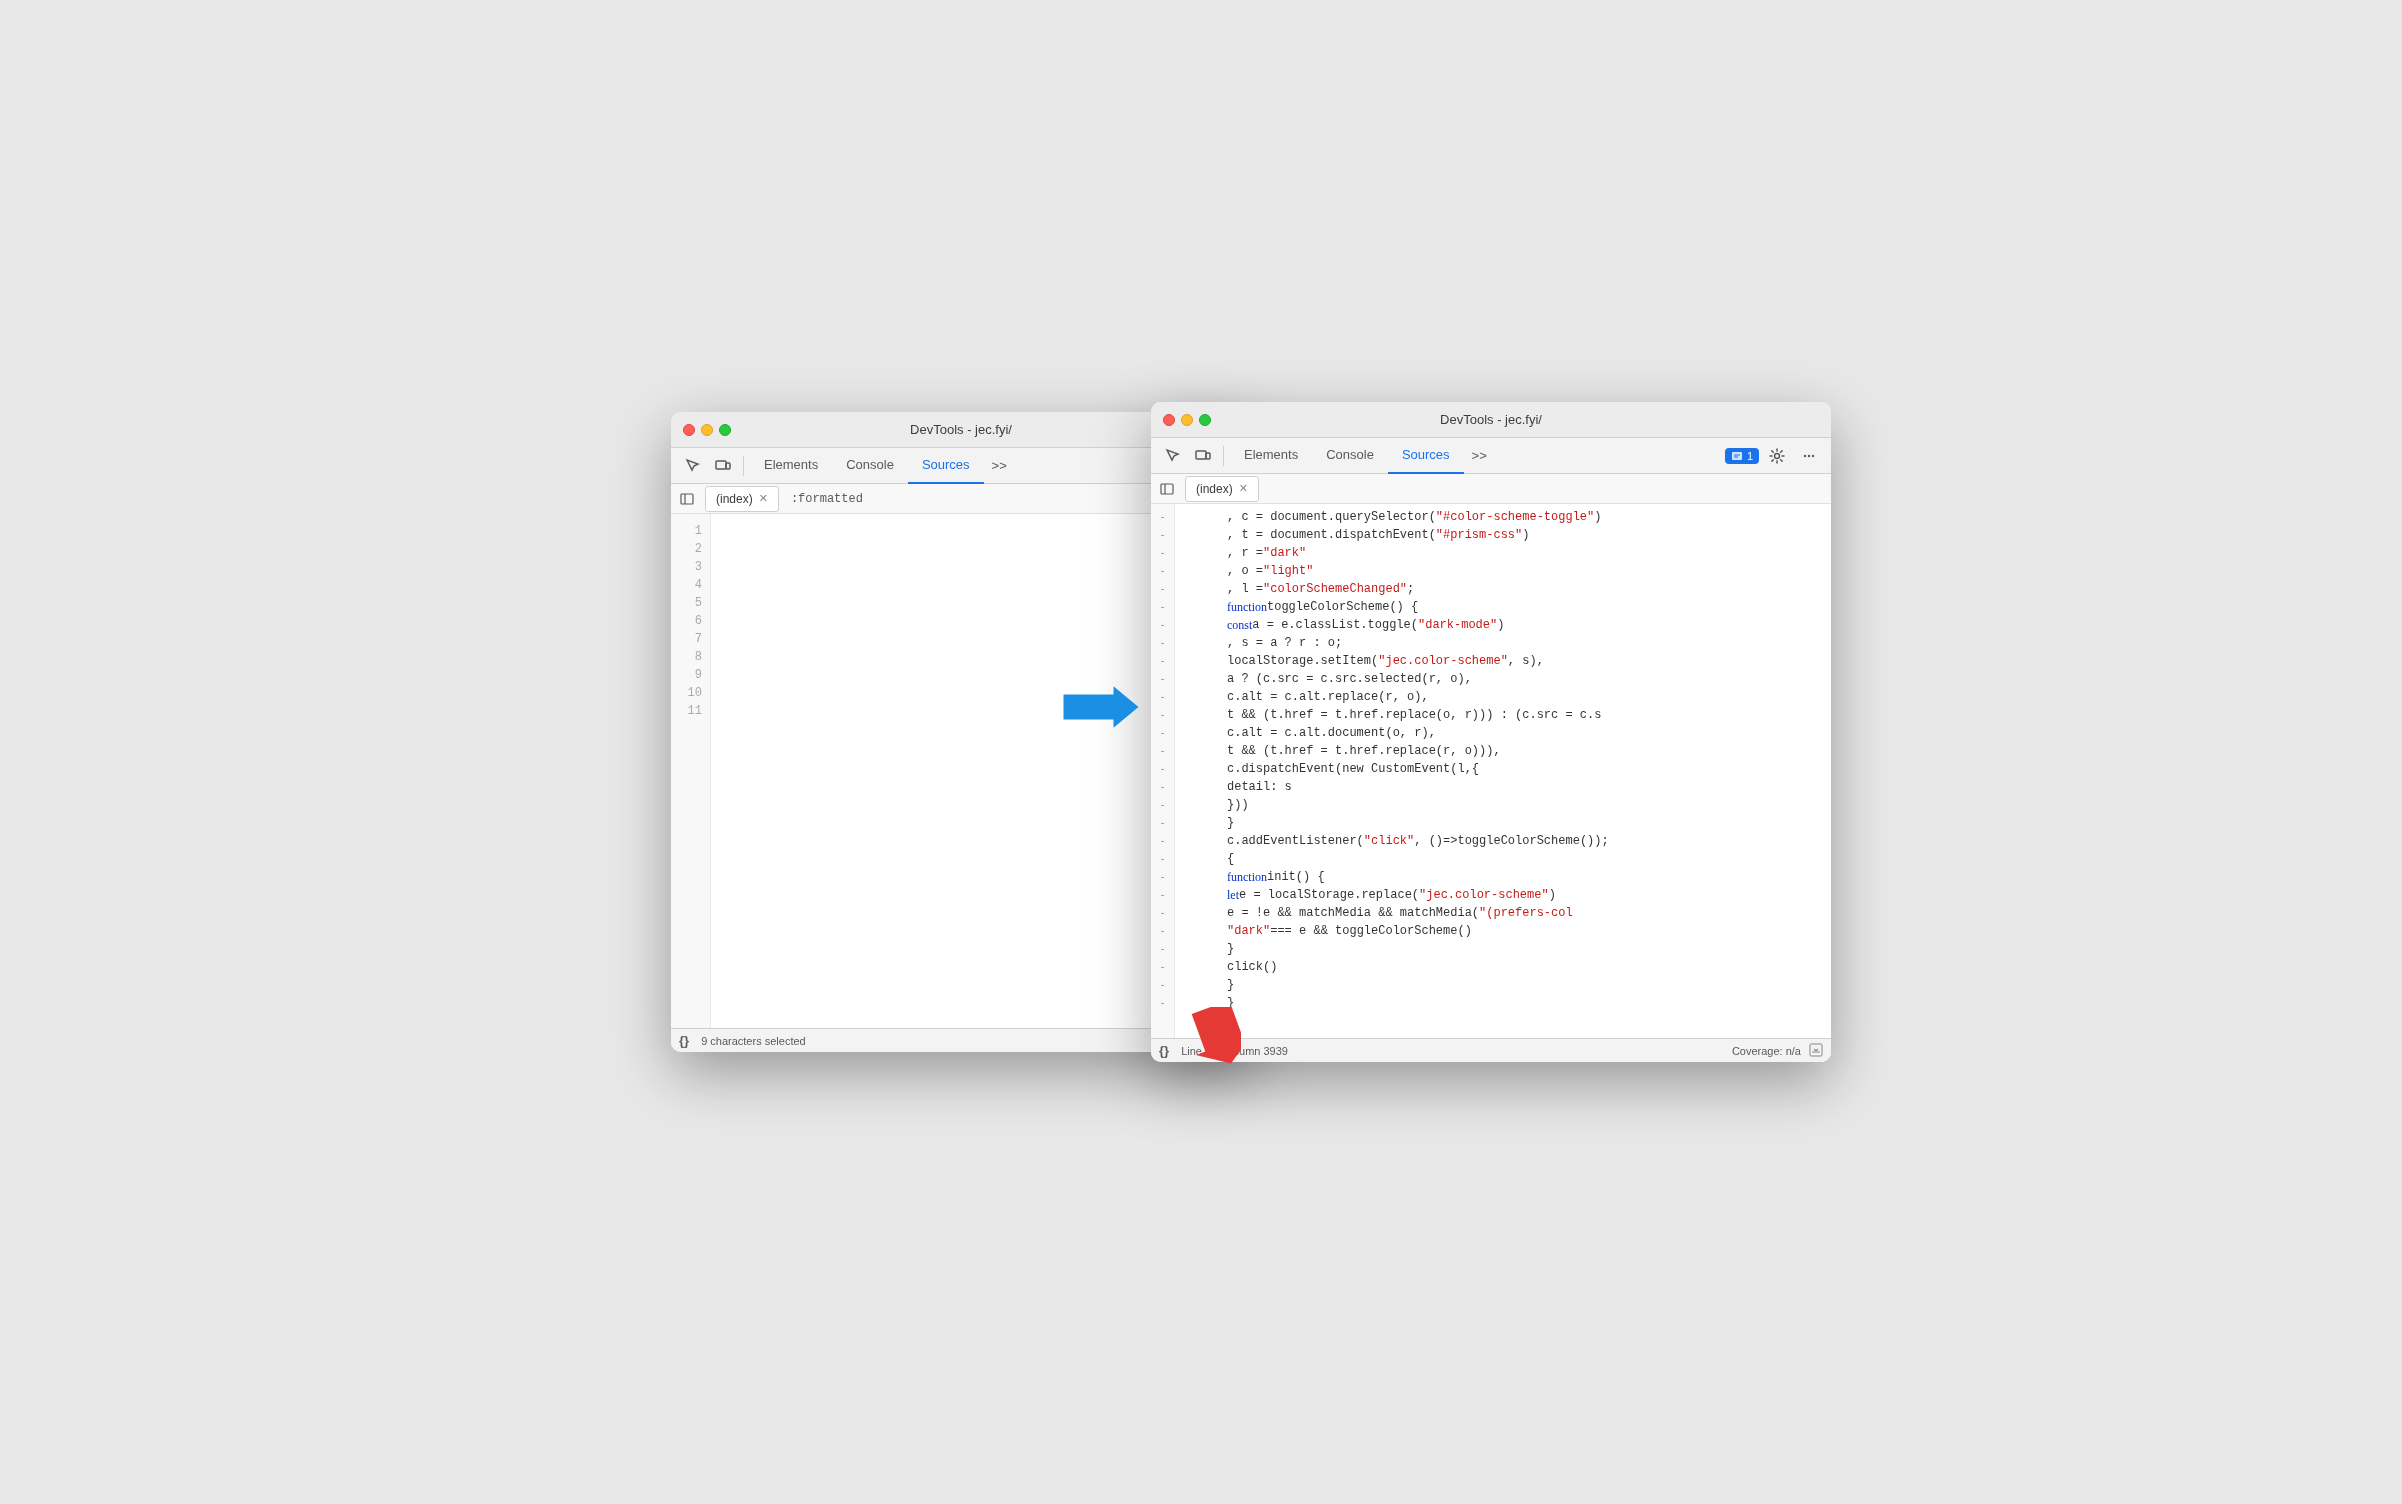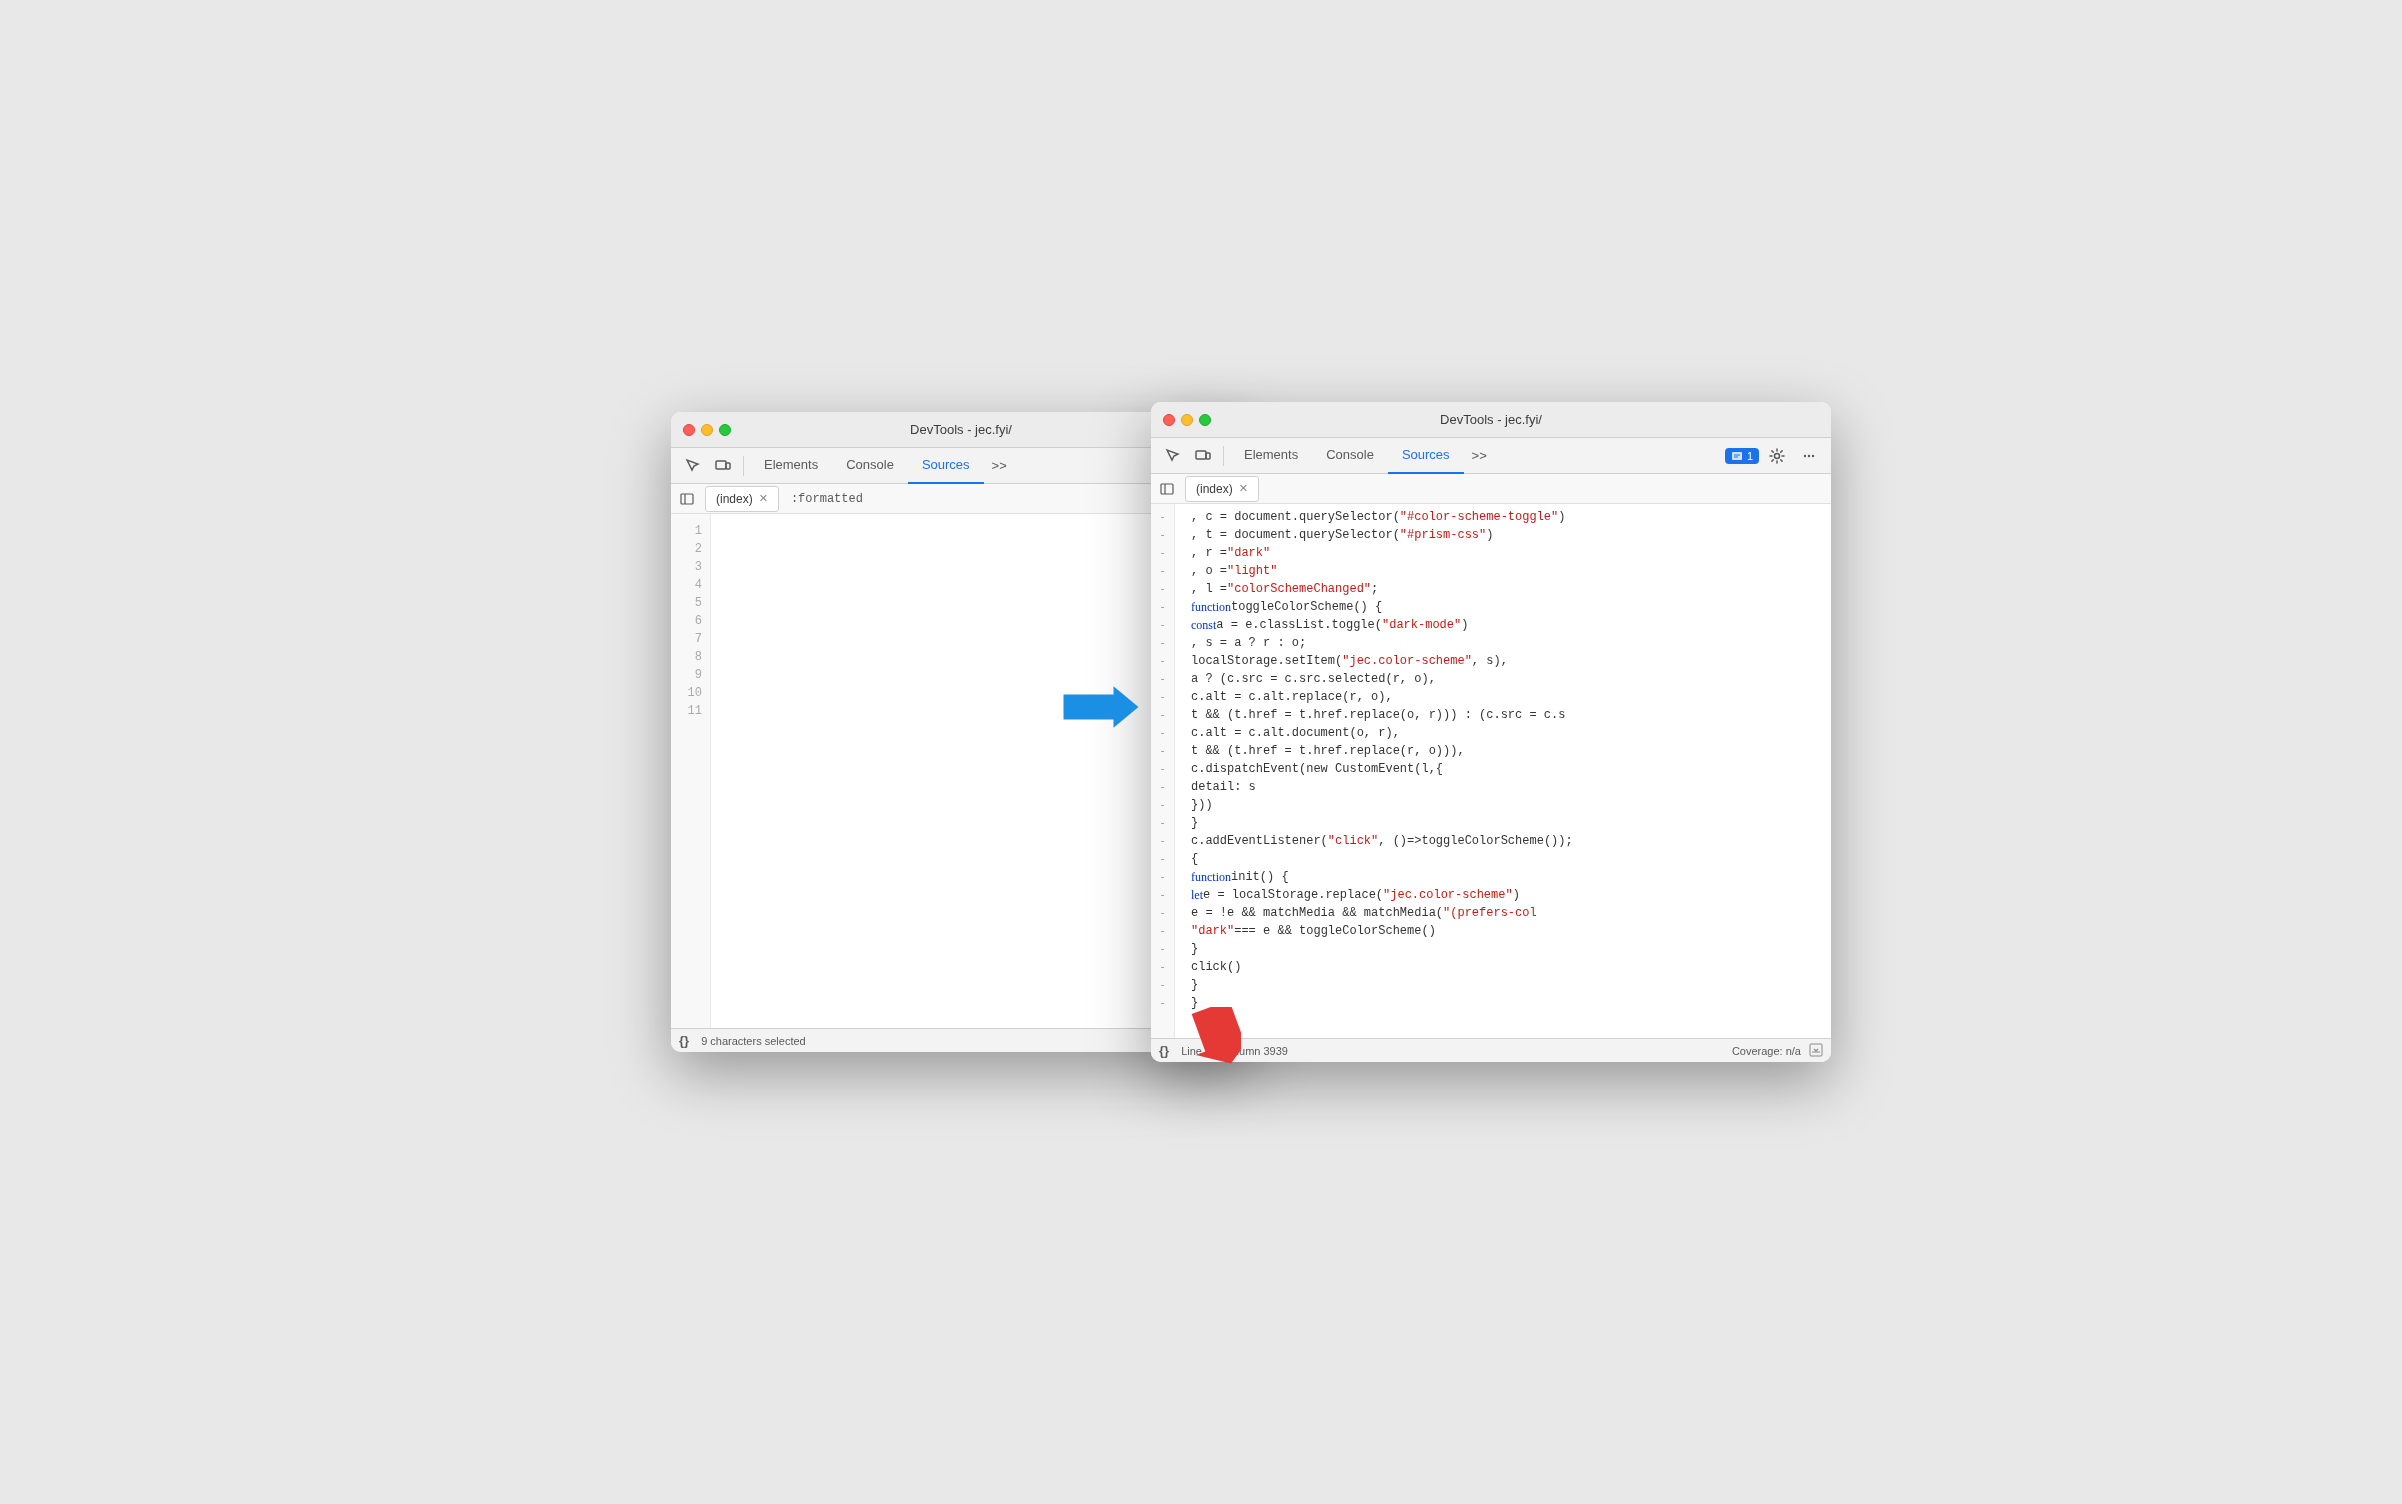--- a/index.html
+++ b/index.html
@@ -293,20 +293,21 @@
       justify-content: center;
       color: #999;
       font-size: 11px;
     }
 
     .code-row {
       height: 18px;
       display: flex;
       align-items: center;
       padding-left: 8px;
+      margin-left: 36px;
     }
 
     
     .blue-arrow {
       position: absolute;
       left: 500px;
       top: 330px;
       width: 80px;
       height: 50px;
       z-index: 100;
@@ -514,21 +515,21 @@
           <div class="gutter-line">-</div>
         </div>
 
         <div style="font-family:'Courier New',monospace;font-size:12px;line-height:18px;padding:4px 0 4px 8px;flex:1;overflow-x:hidden;">
           <div class="code-row">
               <span class="c-plain">        , c = document.querySelector(</span>
               <span class="c-string">"#color-scheme-toggle"</span>
               <span class="c-plain">)</span>
             </div>
           <div class="code-row">
-              <span class="c-plain">        , t = document.querySelector(</span>
+              <span class="c-plain">        , t = document.dispatchEvent(</span>
               <span class="c-string">"#prism-css"</span>
               <span class="c-plain">)</span>
             </div>
           <div class="code-row">
               <span class="c-plain">        , r = </span>
               <span class="c-string">"dark"</span>
             </div>
           <div class="code-row">
               <span class="c-plain">        , o = </span>
               <span class="c-string">"light"</span>

